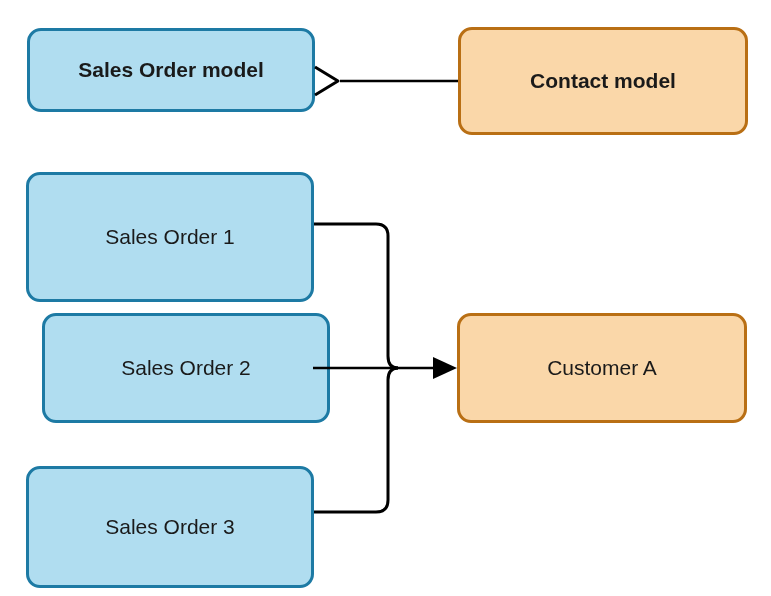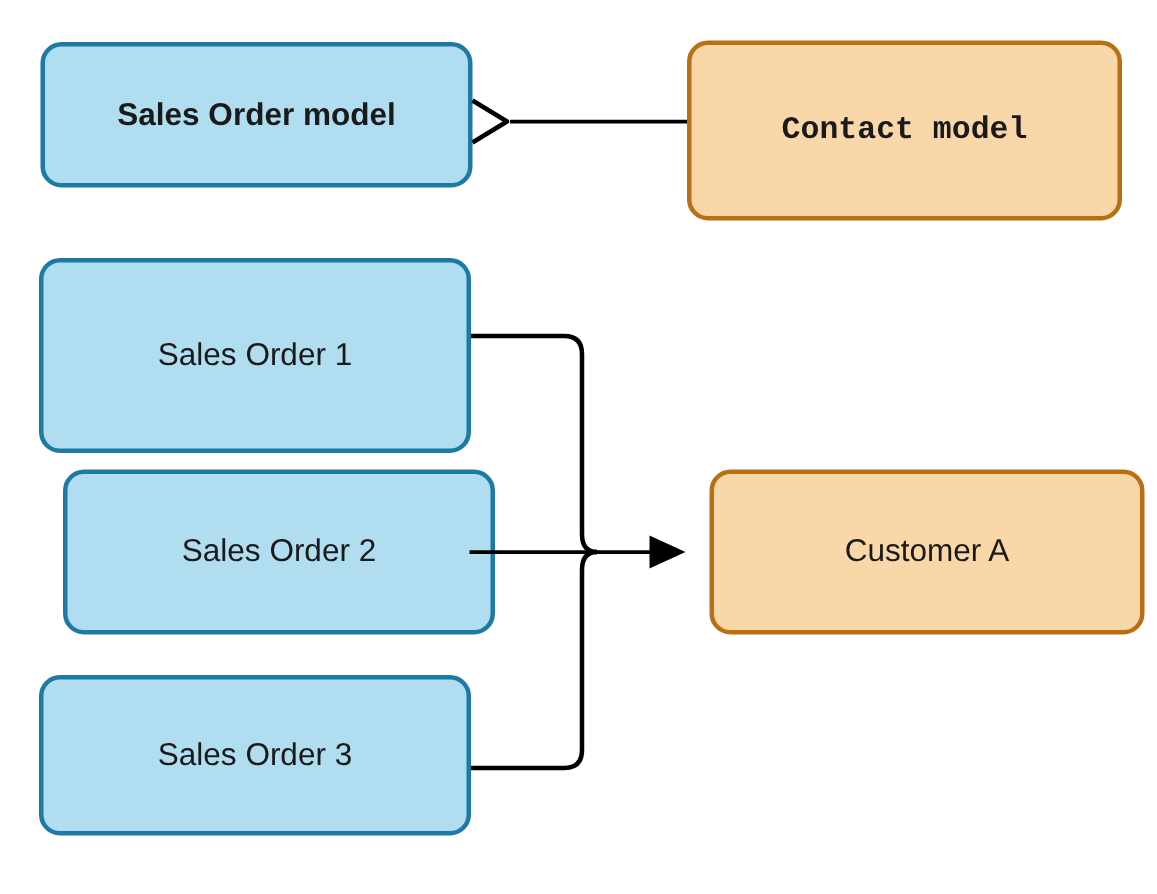--- a/index.html
+++ b/index.html
@@ -56,41 +56,41 @@
     stroke-linejoin: round;
   }
   .edge.thin { stroke-width: 2.5; }
   .marker-fill { fill: var(--connector-color); stroke: none; }
 </style>
 </head>
 <body>
 
 <div class="canvas">
 
-  <div class="node blue bold" style="left:27px; top:28px; width:288px; height:97px;">
+  <div class="node blue bold" style="left:27px; top:28px; width:288px; height:84px;">
     <span>Sales Order model</span>
   </div>
 
-  <div class="node orange bold" style="left:458px; top:27px; width:290px; height:120px;font-family:Liberation Mono, monospace;">
+  <div class="node orange bold" style="left:458px; top:27px; width:290px; height:108px;">
     <span>Contact model</span>
   </div>
 
   <div class="node blue" style="left:26px; top:172px; width:288px; height:130px;">
     <span>Sales Order 1</span>
   </div>
 
   <div class="node blue" style="left:42px; top:313px; width:288px; height:110px;">
     <span>Sales Order 2</span>
   </div>
 
-  <div class="node blue" style="left:26px; top:450px; width:288px; height:107px;">
+  <div class="node blue" style="left:26px; top:466px; width:288px; height:122px;">
     <span>Sales Order 3</span>
   </div>
 
-  <div class="node orange" style="left:457px; top:313px; width:290px; height:110px;margin-left:16px;">
+  <div class="node orange" style="left:457px; top:313px; width:290px; height:110px;">
     <span>Customer A</span>
   </div>
 
   <svg class="edges" width="771" height="596" viewBox="0 0 771 596">
 
     <path class="edge thin" d="M340 81 H458"></path>
     <path class="edge" d="M315 67 L338 81 L315 95"></path>
 
     <path class="edge" d="M314 224 H376 Q388 224 388 236 V356 Q388 368 398 368"></path>
 

